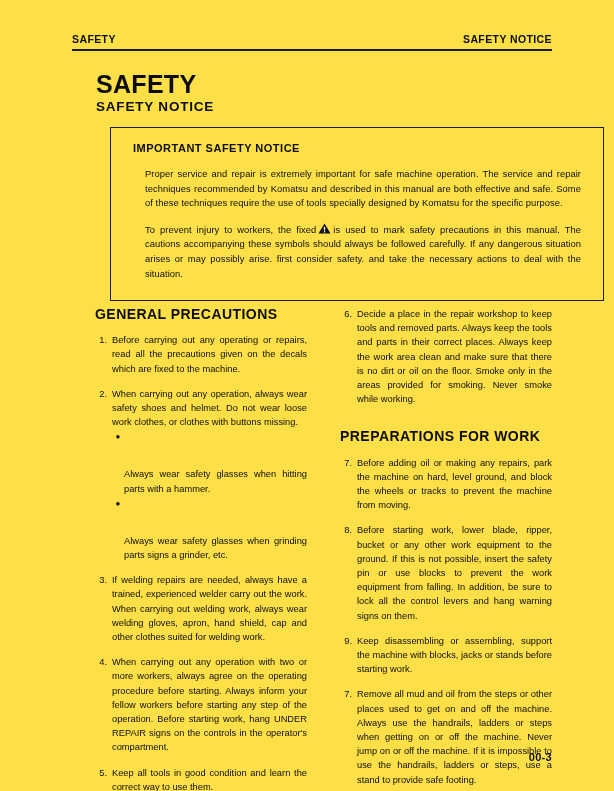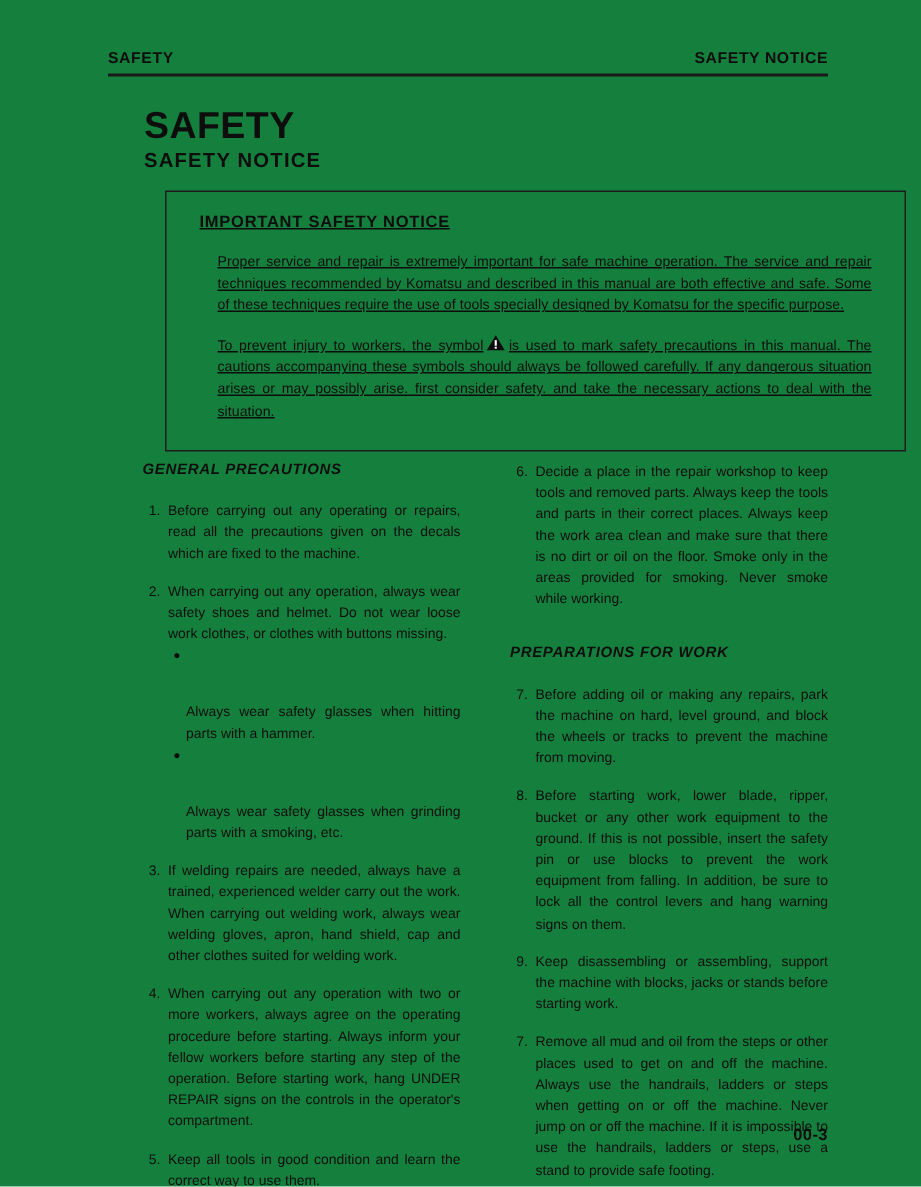--- a/index.html
+++ b/index.html
@@ -12,21 +12,21 @@
     height: 791px;
     position: relative;
     font-family: "Liberation Sans", sans-serif;
     color: #0d0d0d;
     overflow: hidden;
   }
 
   .page {
     position: absolute;
     inset: 0;
-    background: #15803d;
+    background: #fde047;
   }
 
   
   .running-head {
     position: absolute;
     left: 72px;
     right: 62px;
     top: 33px;
     display: flex;
     justify-content: space-between;
@@ -66,21 +66,20 @@
 
   
   .notice-box {
     position: absolute;
     left: 110px;
     top: 127px;
     width: 494px;
     height: 174px;
     border: 1px solid #1c1c1c;
     box-sizing: border-box;
-    text-decoration: underline;
   }
   .notice-inner {
     padding: 14px 22px 0 22px;
   }
   .notice-heading {
     font-size: 11px;
     font-weight: bold;
     letter-spacing: 0.5px;
     margin: 0 0 13px 0;
   }
@@ -107,25 +106,24 @@
     position: absolute;
     top: 307px;
     width: 212px;
     font-size: 9.3px;
     line-height: 14.2px;
   }
   .col-left  { left: 95px; }
   .col-right { left: 340px; }
 
   .sec-heading {
-    font-size: 10px;
+    font-size: 14px;
     font-weight: bold;
     letter-spacing: 0.45px;
     margin: 0 0 12px 0;
-    font-style: italic;
   }
   .sec-heading.spaced { margin-top: 23px; }
 
   .intro-p {
     margin: 0 0 12px 0;
     text-align: justify;
   }
 
   
   .item {
@@ -189,21 +187,21 @@
   </div>
   <div class="header-rule"></div>
 
   <div class="doc-title">SAFETY</div>
   <div class="doc-subtitle">SAFETY NOTICE</div>
 
   <div class="notice-box">
     <div class="notice-inner">
       <p class="notice-heading">IMPORTANT SAFETY NOTICE</p>
       <p class="notice-p">Proper service and repair is extremely important for safe machine operation. The service and repair techniques recommended by Komatsu and described in this manual are both effective and safe. Some of these techniques require the use of tools specially designed by Komatsu for the specific purpose.</p>
-      <p class="notice-p"><span>To prevent injury to workers, the symbol</span><svg class="warn-tri" viewBox="0 0 26 22">
+      <p class="notice-p"><span>To prevent injury to workers, the fixed</span><svg class="warn-tri" viewBox="0 0 26 22">
             <polygon points="13,1 25,21 1,21" fill="#0d0d0d"></polygon>
             <rect x="11.6" y="7.5" width="2.8" height="7.5" fill="#ffffff"></rect>
             <rect x="11.6" y="16.3" width="2.8" height="2.6" fill="#ffffff"></rect>
           </svg><span>is used to mark safety precautions in this manual. The cautions accompanying these symbols should always be followed carefully. If any dangerous situation arises or may possibly arise. first consider safety. and take the necessary actions to deal with the situation.</span></p>
     </div>
   </div>
 
   <div class="col col-left">
 
     <p class="sec-heading">GENERAL PRECAUTIONS</p>
@@ -217,21 +215,21 @@
       <span class="item-num">2.</span>
       <div class="item-body">
         <span>When carrying out any operation, always wear safety shoes and helmet. Do not wear loose work clothes, or clothes with buttons missing.</span>
         <ul class="sub-list">
           <li class="sub-item">
             <span class="sub-bullet">●</span>
             <span class="sub-text">Always wear safety glasses when hitting parts with a hammer.</span>
           </li>
           <li class="sub-item">
             <span class="sub-bullet">●</span>
-            <span class="sub-text">Always wear safety glasses when grinding parts with a smoking, etc.</span>
+            <span class="sub-text">Always wear safety glasses when grinding parts signs a grinder, etc.</span>
           </li>
         </ul>
       </div>
     </div>
 
     <div class="item">
       <span class="item-num">3.</span>
       <span class="item-body">If welding repairs are needed, always have a trained, experienced welder carry out the work. When carrying out welding work, always wear welding gloves, apron, hand shield, cap and other clothes suited for welding work.</span>
     </div>
 

